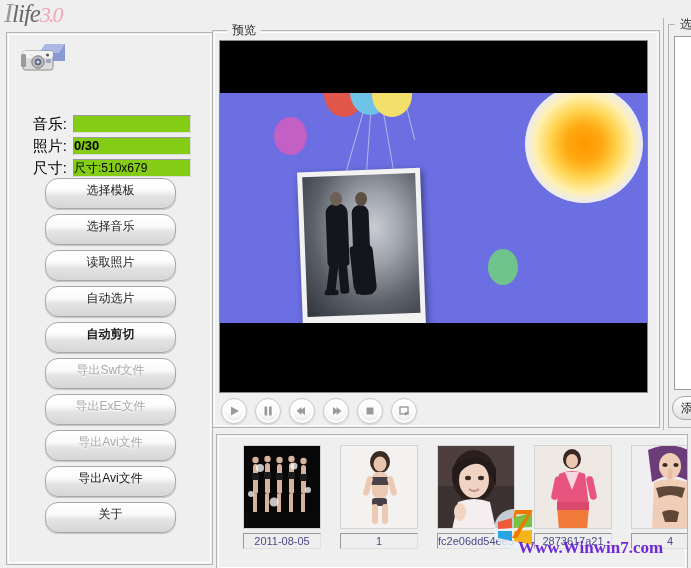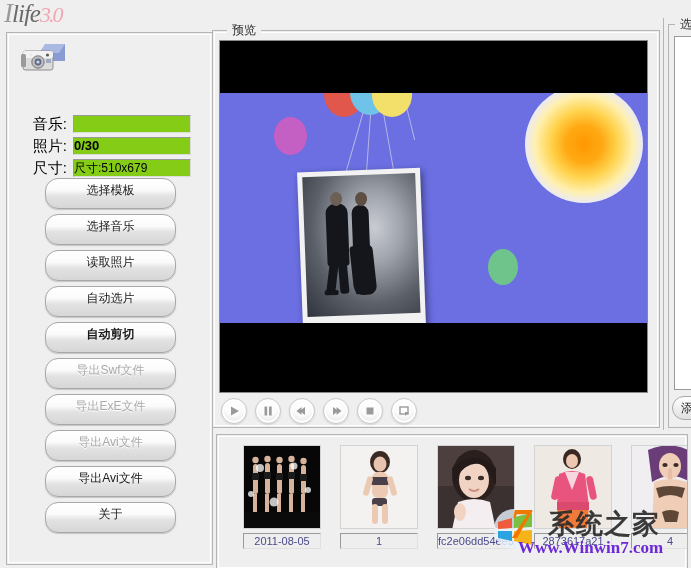--- a/index.html
+++ b/index.html
@@ -483,17 +483,16 @@
 
   <div class="watermark">
     <svg class="wm-flag" viewBox="0 0 48 42">
       <circle cx="24" cy="21" r="20" fill="#e8f2fb" opacity=".8"></circle>
       <path d="M8 14 L22 10 L22 20 L8 21 Z" fill="#ef5a3a"></path>
       <path d="M24 9 L42 5 L42 19 L24 20 Z" fill="#7bc043"></path>
       <path d="M8 23 L22 23 L22 33 L8 30 Z" fill="#2aa3e0"></path>
       <path d="M24 23 L42 22 L42 37 L24 33 Z" fill="#f5b51a"></path>
     </svg>
     <div class="wm-7">7</div>
-    <div class="wm-text-cn">系统之家</div>
     <div class="wm-text-en">Www.Winwin7.com</div>
   </div>
 
 </div>
 
 </body></html>

